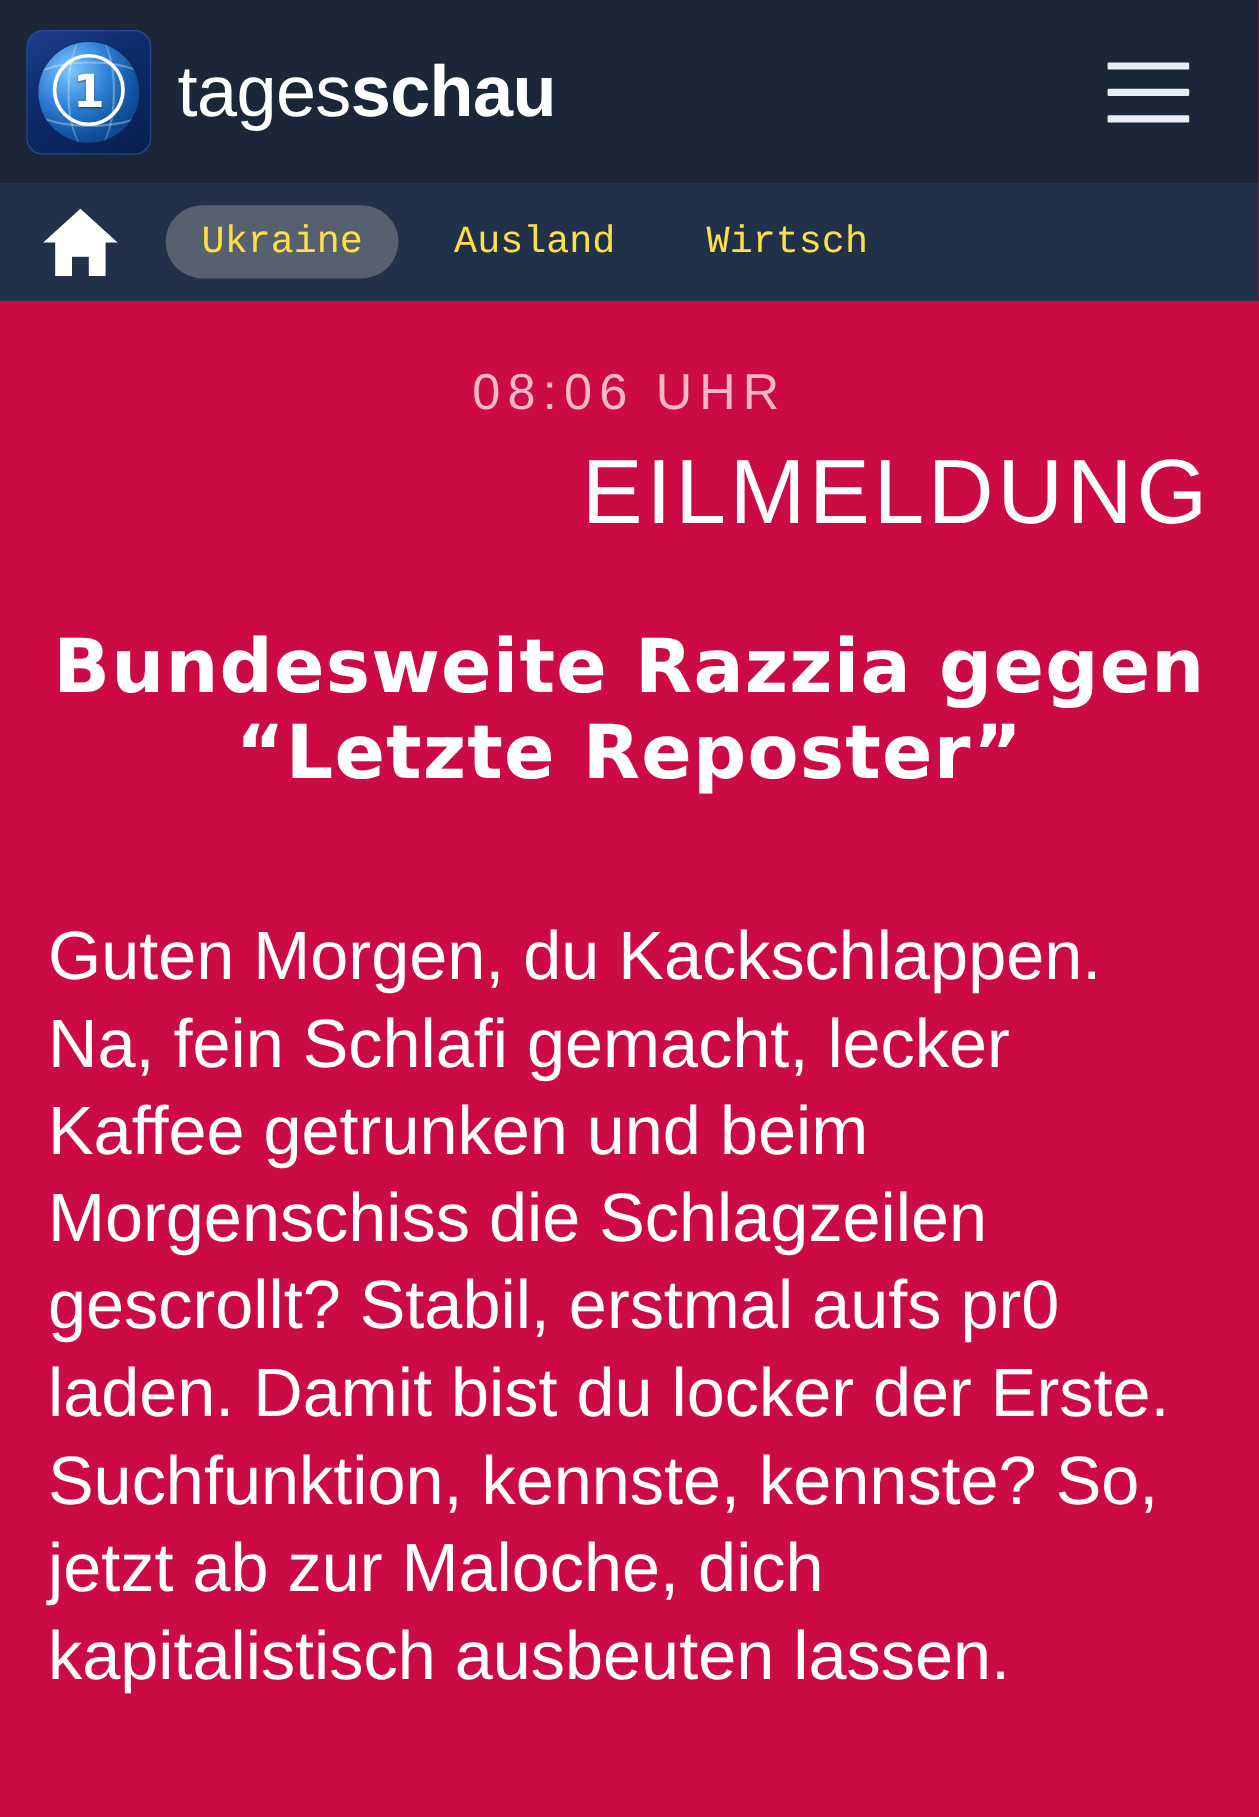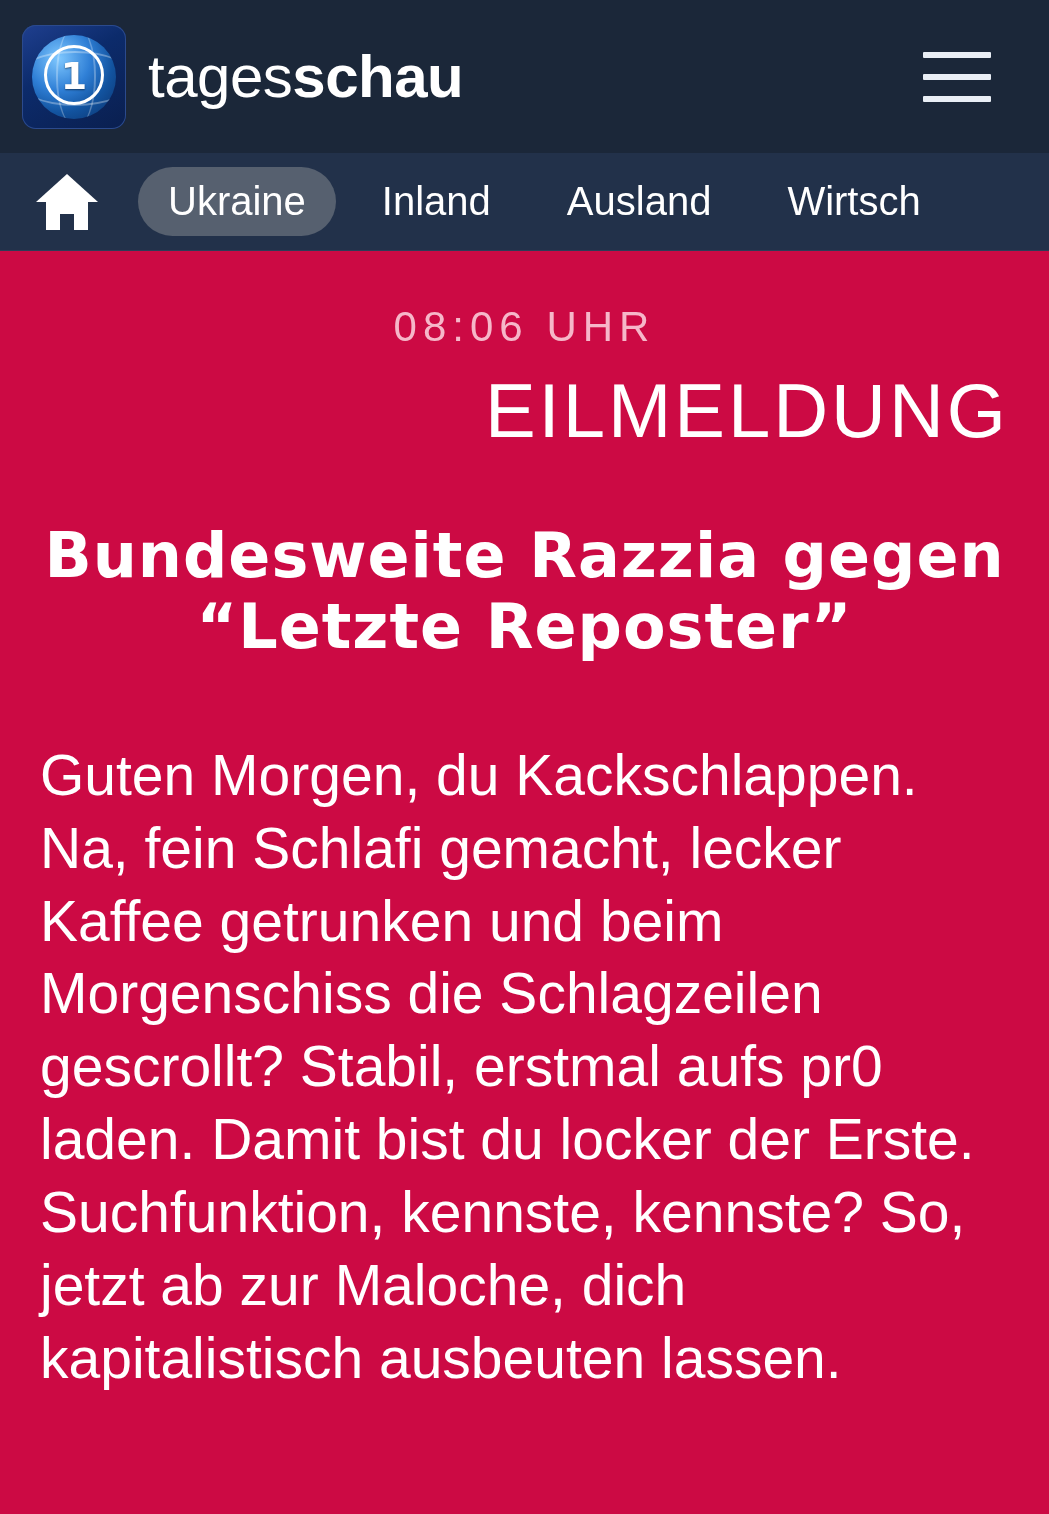--- a/index.html
+++ b/index.html
@@ -152,26 +152,27 @@
   }
   .home-icon .door {
     position: absolute;
     left: 24px;
     top: 40px;
     width: 14px;
     height: 16px;
     background: #22314a;
   }
   .nav-item {
-    color: #ffffff;
-    font-size: 40px;
+    color: #fde047;
+    font-size: 32px;
     padding: 12px 30px;
     border-radius: 46px;
     margin-right: 16px;
     flex: none;
+    font-family: Liberation Mono, monospace;
   }
   .nav-item.pill {
     background: #56606f;
   }
 
   
   .main {
     background: #cc0a44;
     padding: 0 40px;
     height: calc(1514px - 153px - 97px);
@@ -199,21 +200,21 @@
     text-align: center;
     line-height: 1.15;
     letter-spacing: 1px;
     margin-top: 66px;
     font-family: "DejaVu Sans", sans-serif;
   }
   .body-text {
     color: #ffffff;
     font-size: 57px;
     line-height: 1.28;
-    margin-top: 76px;
+    margin-top: 98px;
     font-weight: 400;
   }
 </style>
 </head>
 <body>
 
 <div class="header">
   <div class="logo-wrap">
     <div class="logo-mark">
       <div class="logo-globe"></div>
@@ -230,21 +231,20 @@
   </div>
 </div>
 
 <div class="navbar">
   <div class="home-icon">
     <div class="roof"></div>
     <div class="body"></div>
     <div class="door"></div>
   </div>
   <div class="nav-item pill">Ukraine</div>
-  <div class="nav-item">Inland</div>
   <div class="nav-item">Ausland</div>
   <div class="nav-item">Wirtsch</div>
 </div>
 
 <div class="main">
   <div class="time">08:06 UHR</div>
   <div class="eilmeldung">EILMELDUNG</div>
   <div class="headline">Bundesweite Razzia gegen “Letzte Reposter”</div>
   <div class="body-text">Guten Morgen, du Kackschlappen. Na, fein Schlafi gemacht, lecker Kaffee getrunken und beim Morgenschiss die Schlagzeilen gescrollt? Stabil, erstmal aufs pr0 laden. Damit bist du locker der Erste. Suchfunktion, kennste, kennste? So, jetzt ab zur Maloche, dich kapitalistisch ausbeuten lassen.</div>
 </div>

